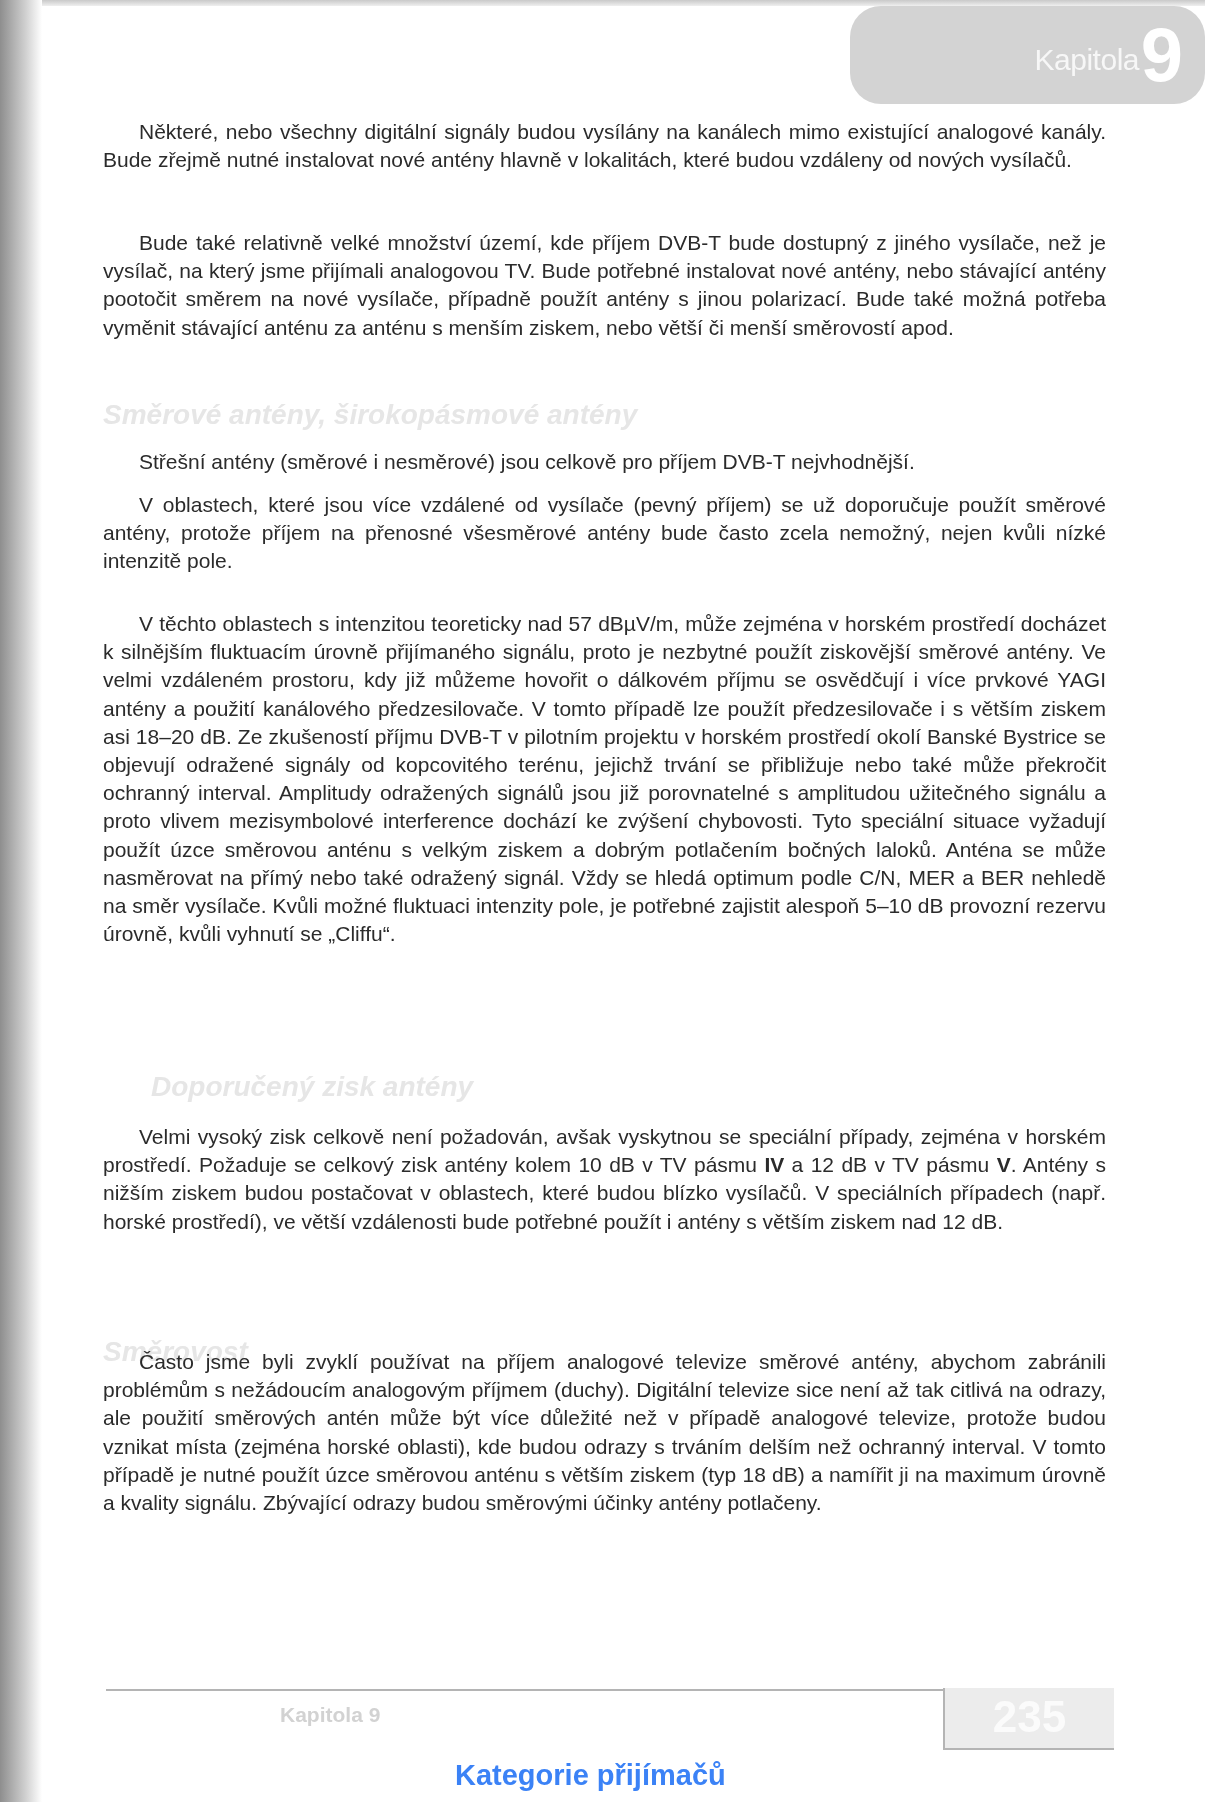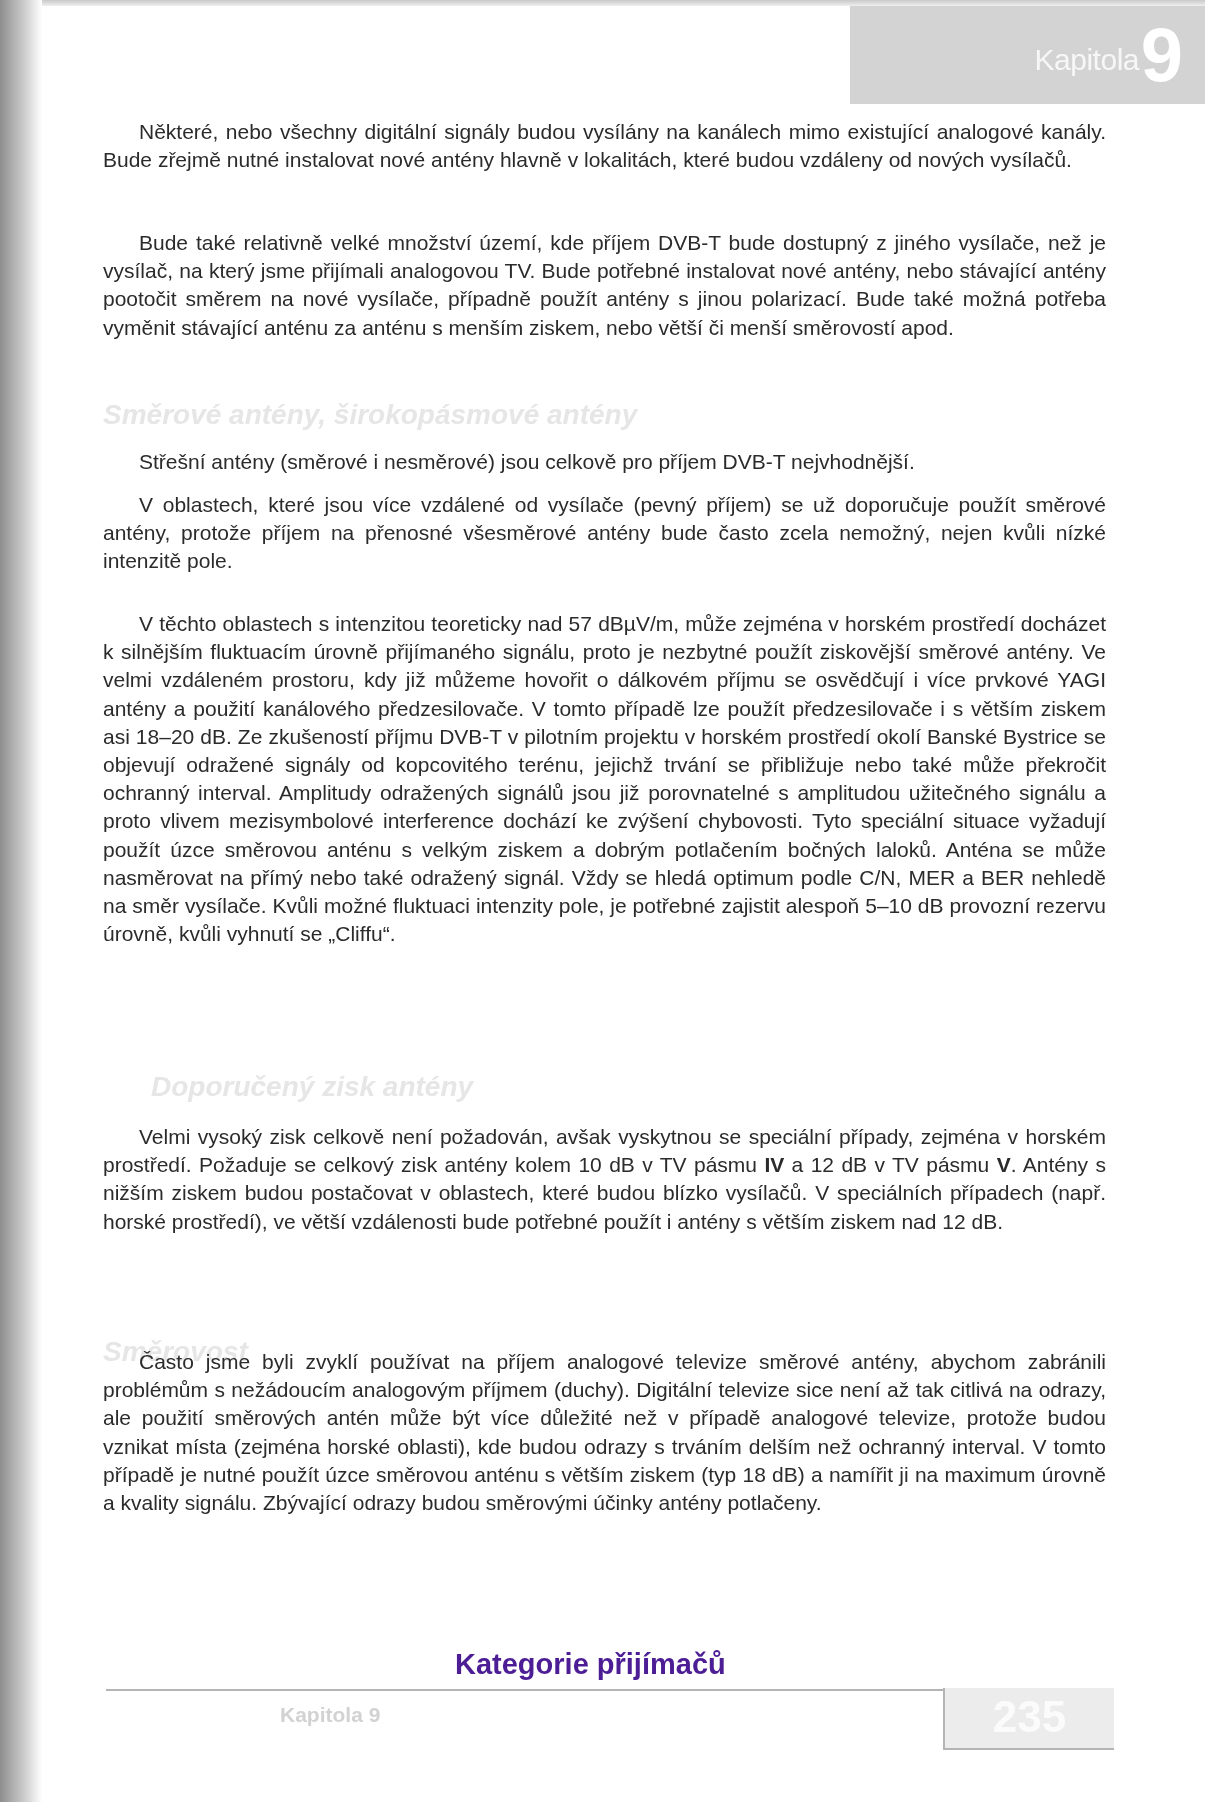--- a/index.html
+++ b/index.html
@@ -7,30 +7,30 @@
     width:1205px; height:1802px; position:relative; overflow:hidden;
     background:#ffffff;
     font-family:"Liberation Sans", "DejaVu Sans", sans-serif;
     color:#2a2a2a;
   }
   .top-strip { position:absolute; left:0; top:0; width:1205px; height:6px;
     background:linear-gradient(#c9c9c9,#efefef); }
   .spine { position:absolute; left:0; top:0; width:42px; height:1802px;
     background:linear-gradient(to right,#8e8e8e 0%,#a9a9a9 25%,#cfcfcf 60%,#f3f3f3 90%,#ffffff 100%); }
   .chapter-tab { position:absolute; left:850px; top:6px; width:355px; height:98px;
-    background:#d3d3d3; }
+    background:#d3d3d3;border-radius:31px; }
   .chapter-tab .lbl { position:absolute; right:66px; top:37px; font-size:30px; color:#f7f7f7; letter-spacing:-0.5px; }
   .chapter-tab .num { position:absolute; right:22px; top:5px; font-size:76px; font-weight:bold; color:#ffffff; }
   .para { position:absolute; left:103px; width:1003px; font-size:21px; line-height:28.2px;
     text-align:justify; text-indent:36px; margin:0; color:#2b2b2b; }
   .heading { position:absolute; left:103px; font-size:28px; line-height:28px; font-weight:bold;
     font-style:italic; color:#e6e6e6; margin:0; }
   .footer-rule { position:absolute; left:106px; top:1689px; width:838px; height:2px; background:#b4b4b4; }
   .footer-left { position:absolute; left:280px; top:1703px; font-size:21px; color:#d2d2d2; font-weight:bold;text-align:center; }
-  .footer-title { position:absolute; left:455px; top:1648px; font-size:29px; color:#4c1d95; font-weight:bold; }
+  .footer-title { position:absolute; left:455px; top:1759px; font-size:29px; color:#3b82f6; font-weight:bold; }
   .page-box { position:absolute; left:943px; top:1688px; width:169px; height:60px;
     background:#ececec; border-left:2px solid #b4b4b4; border-bottom:2px solid #b4b4b4; }
   .page-box span { position:absolute; left:0; right:0; top:4px; text-align:center; font-size:44px; font-weight:bold; color:#fbfbfb; }
   b.roman { font-weight:bold; }
 </style>
 </head>
 <body>
 
 <div class="top-strip"></div>
 <div class="spine"></div>

